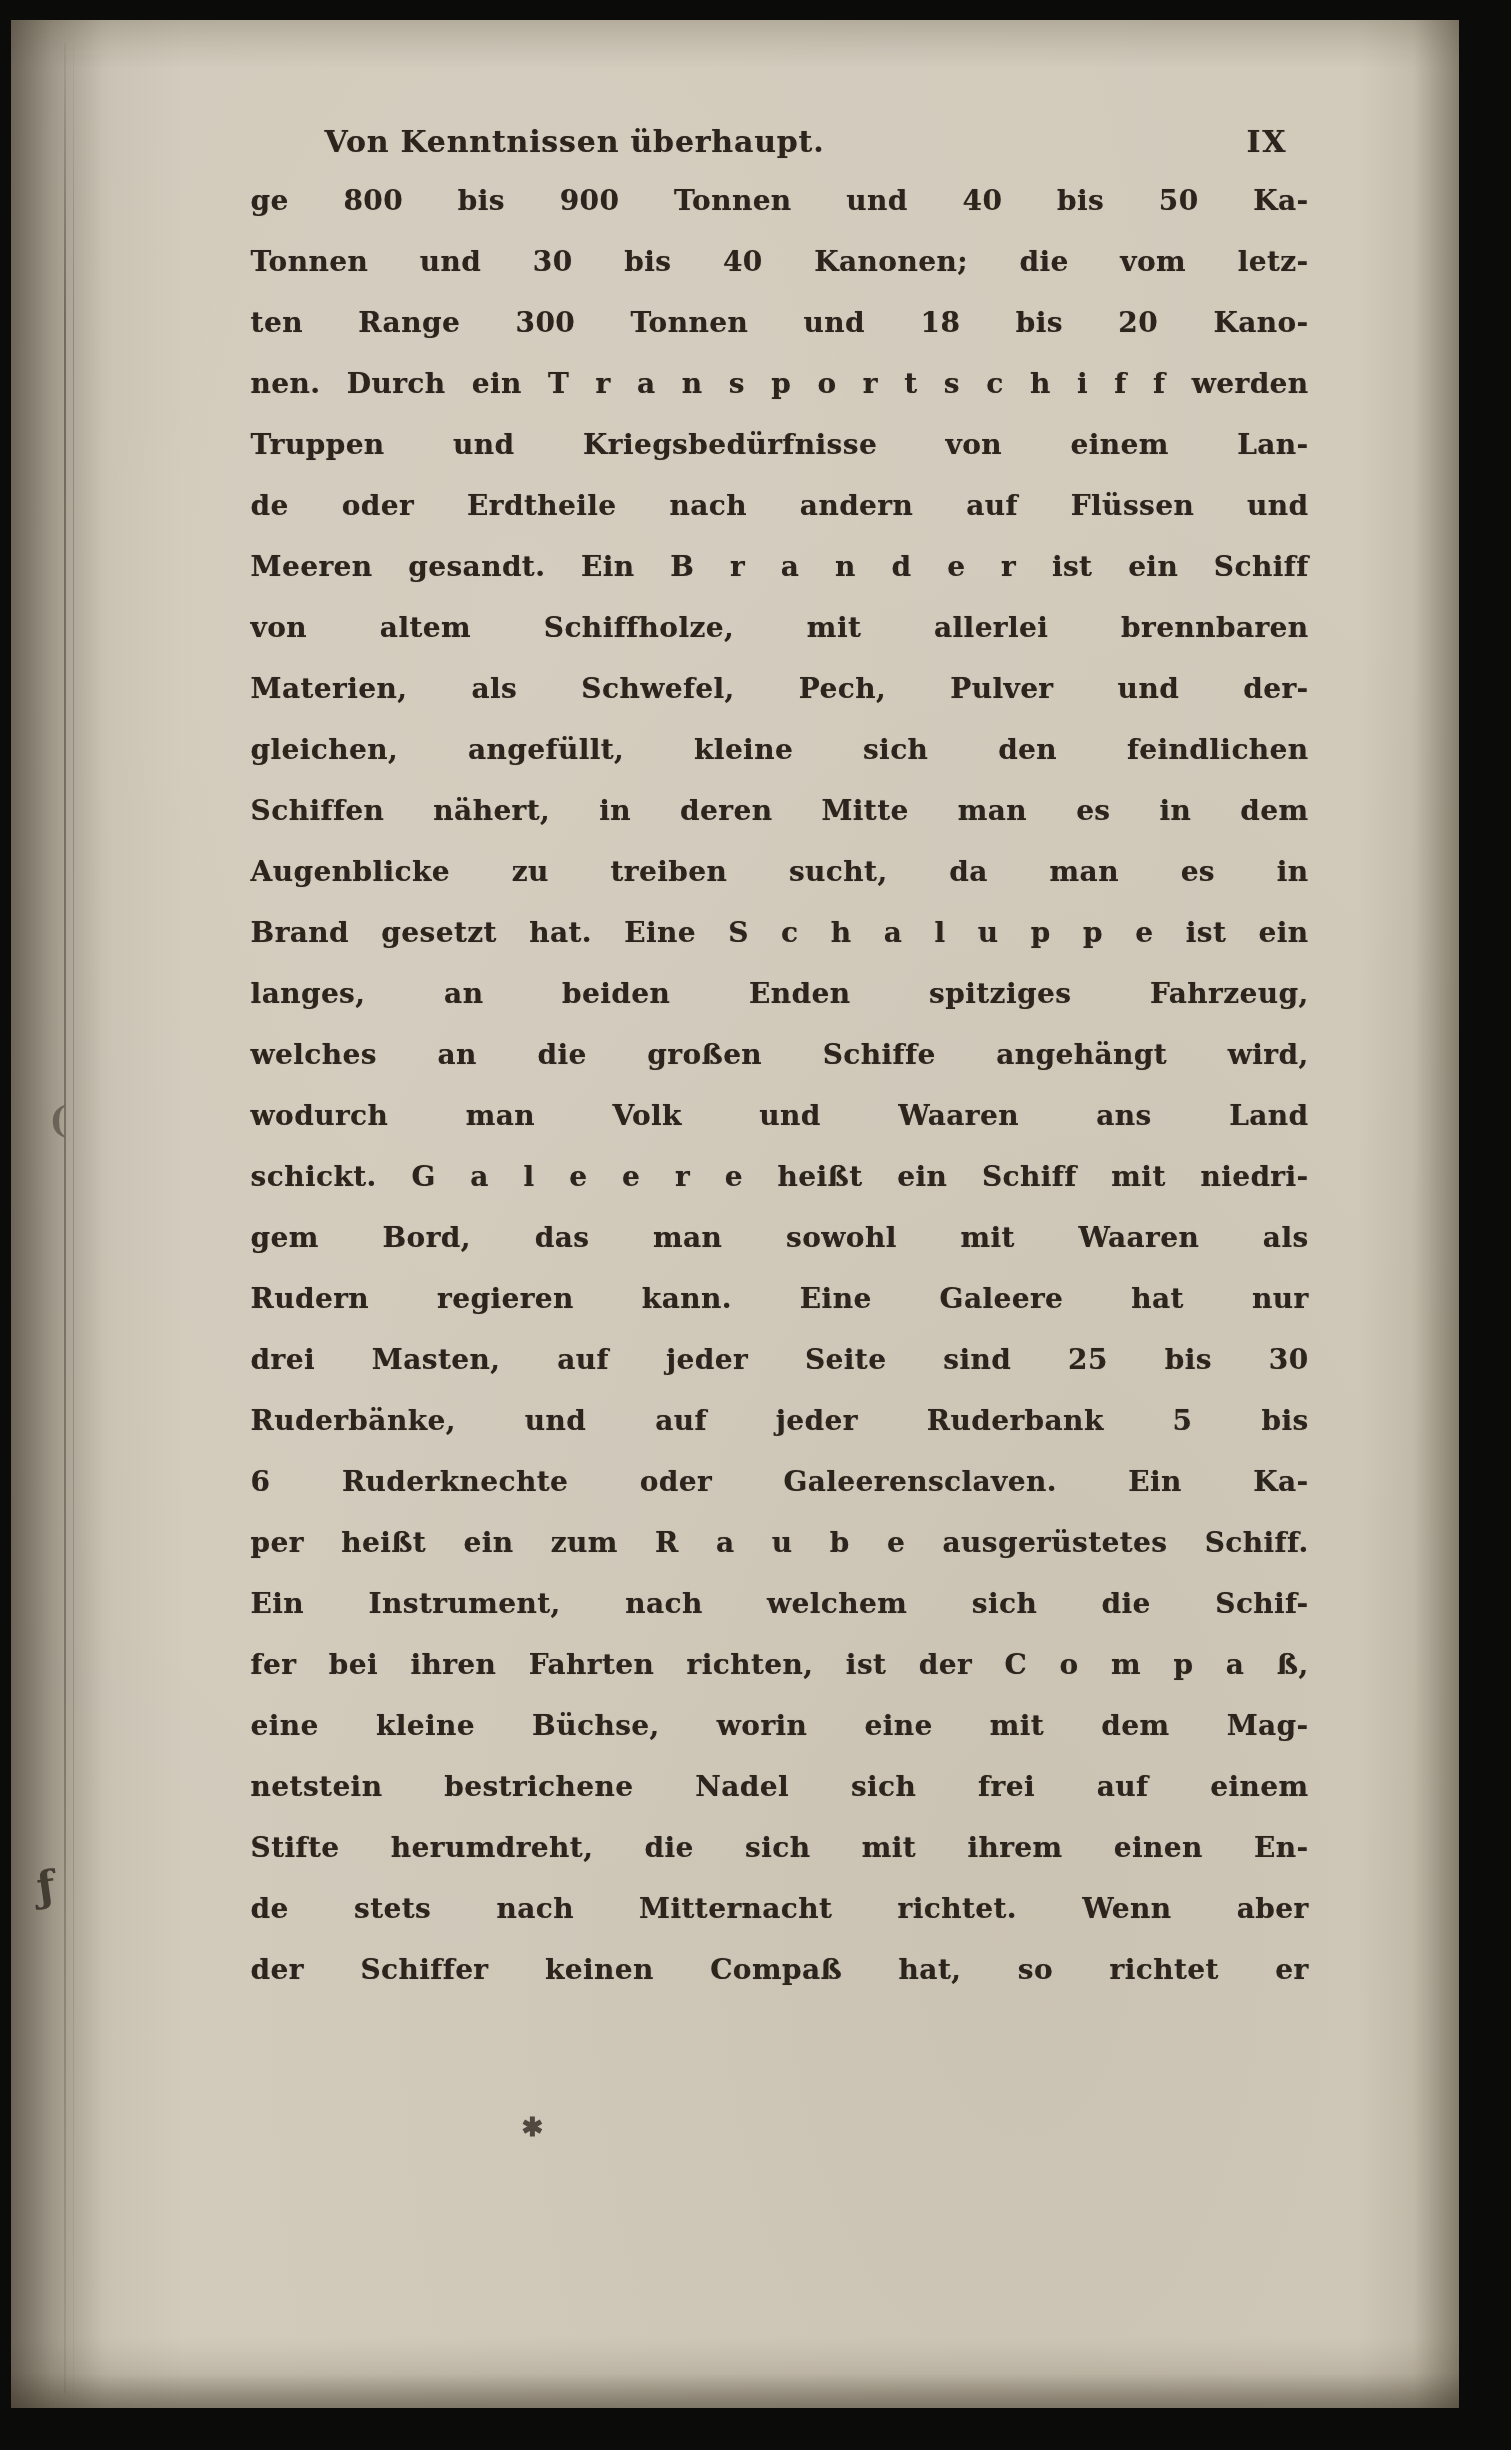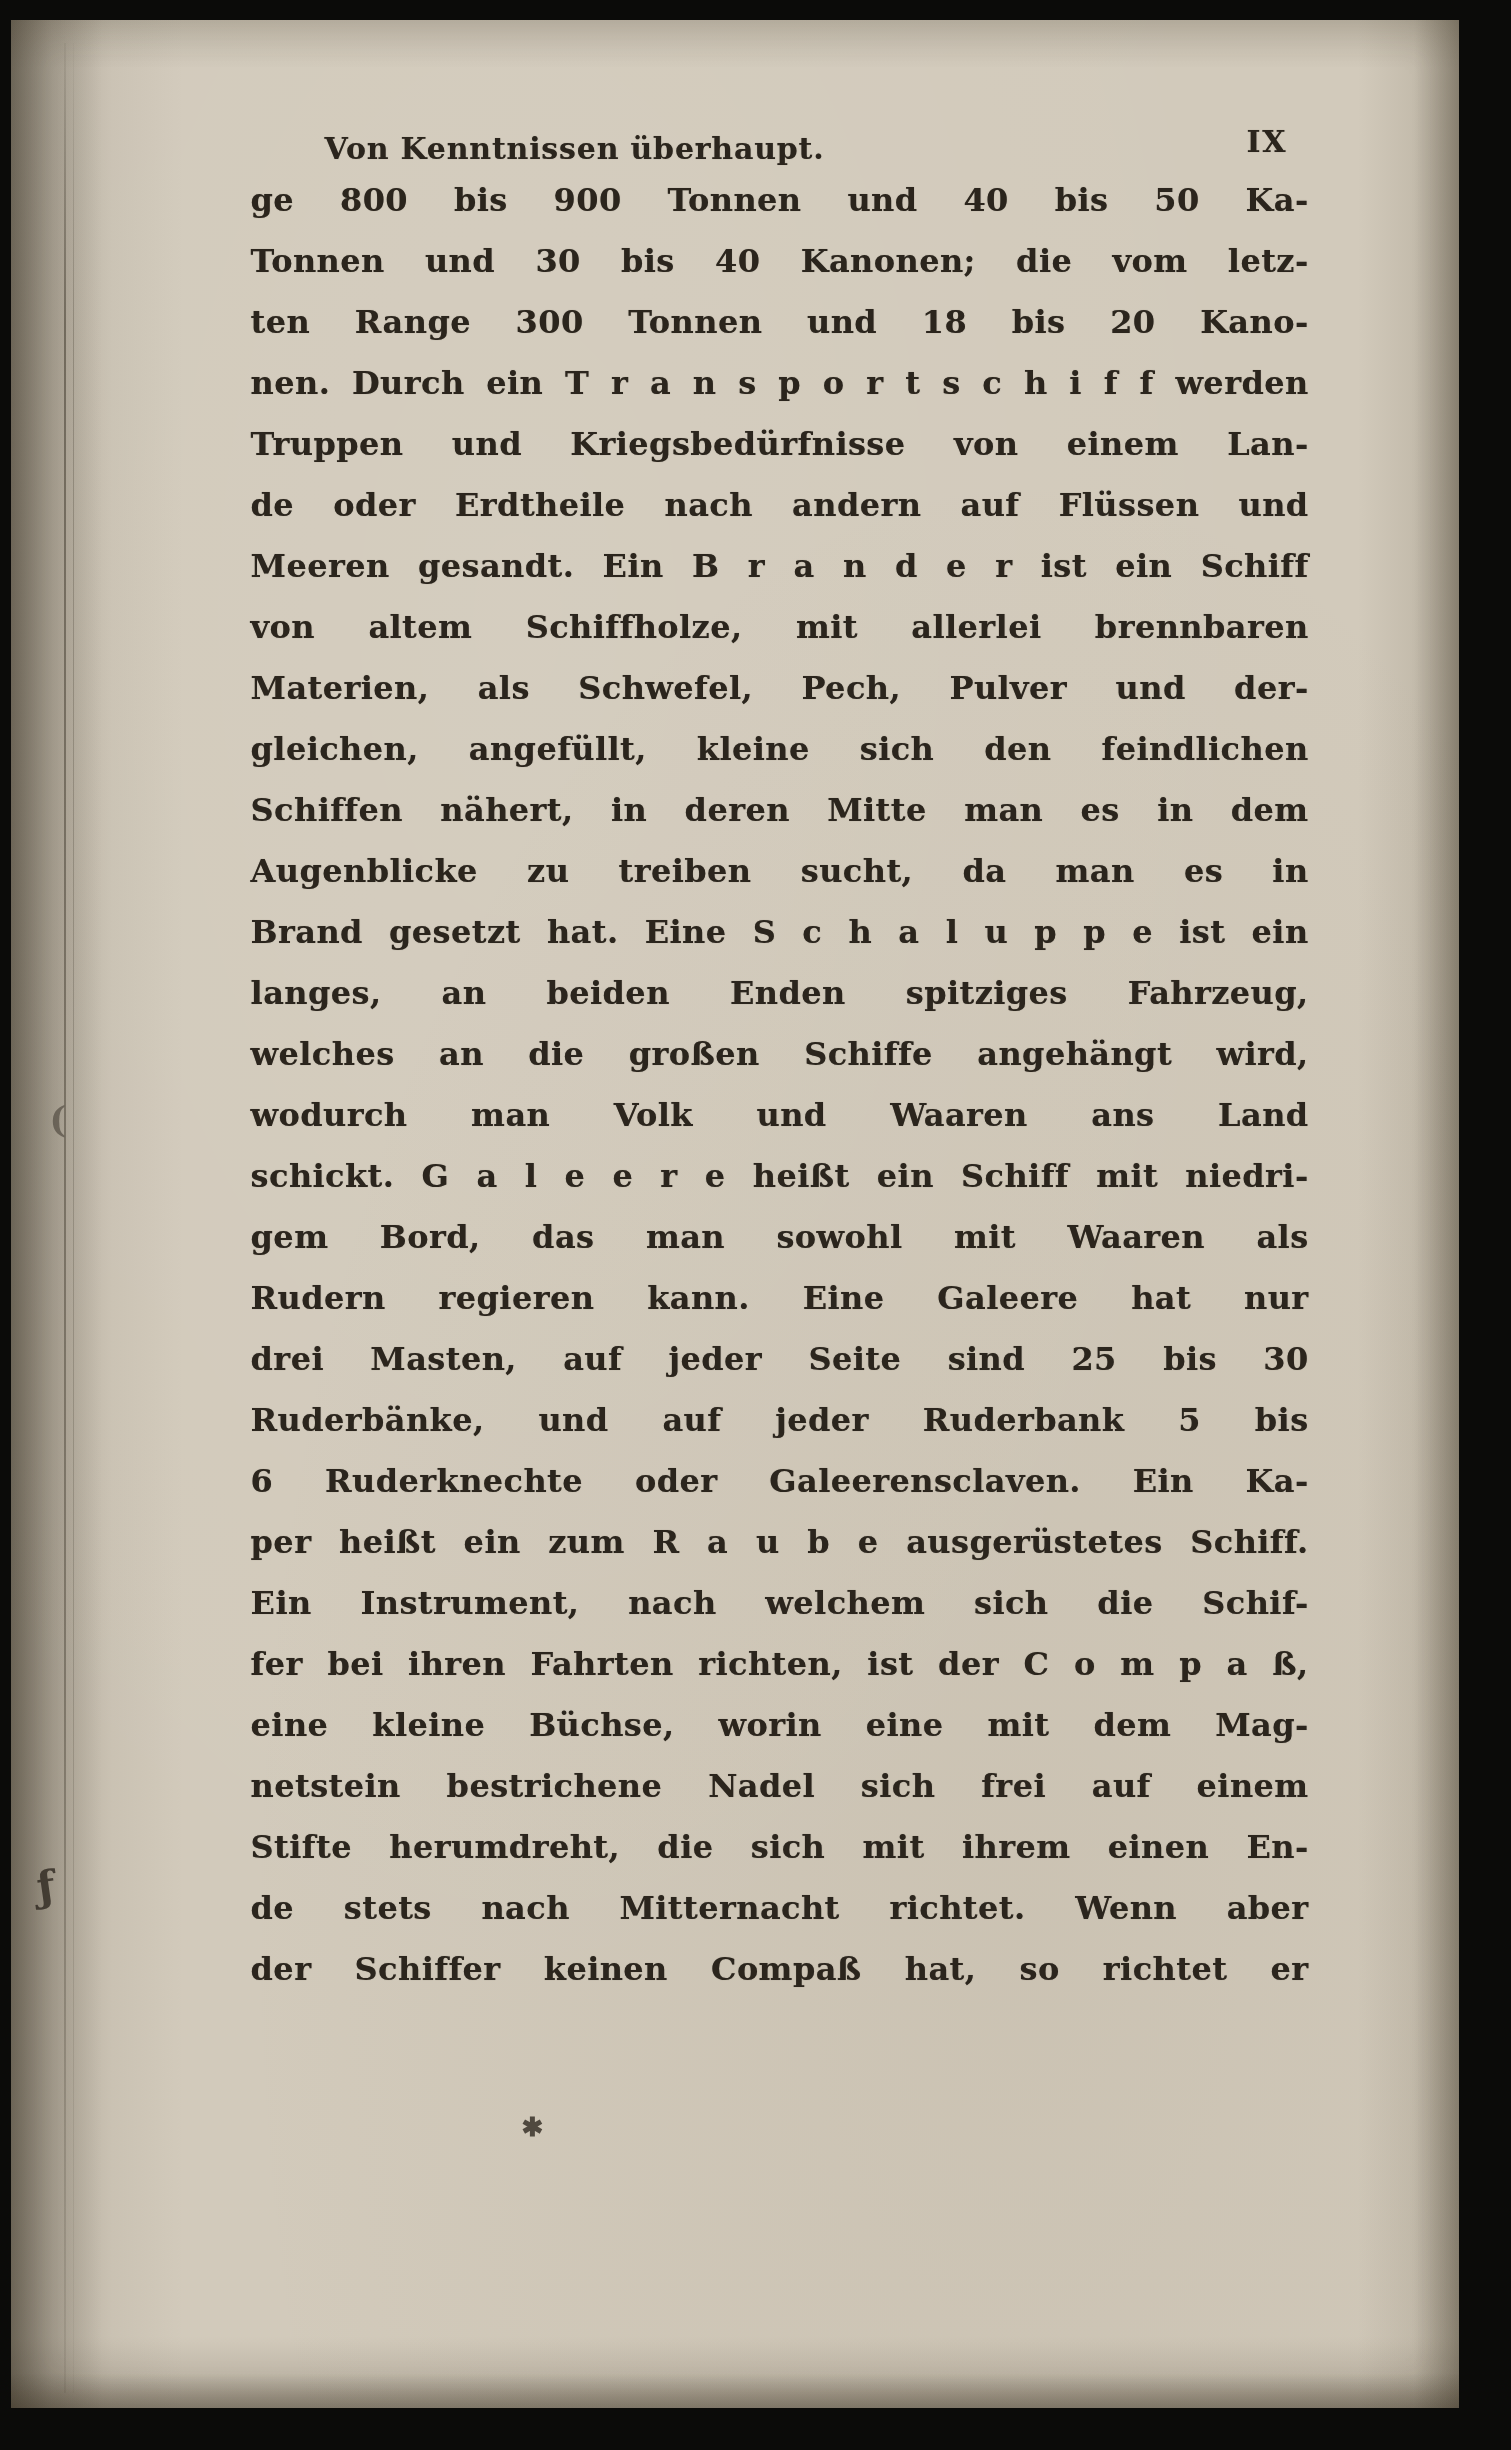--- a/index.html
+++ b/index.html
@@ -33,38 +33,37 @@
   }
   .crease.c1{left:53px;}
   .crease.c2{left:62px;width:1.5px;opacity:.55;}
   .header-title{
     position:absolute;
     left:314px;top:104px;
     font-size:30px;font-weight:bold;
     letter-spacing:0.8px;
     color:#2b251d;
     text-shadow:0 0 0.8px rgba(43,37,29,0.45);
-    margin-top:7px;
   }
   .page-number{
     position:absolute;
     left:1236px;top:104px;
     font-size:30px;font-weight:bold;
     letter-spacing:1.5px;
     color:#2b251d;
     text-shadow:0 0 0.8px rgba(43,37,29,0.45);
   }
   .body-text{
     position:absolute;
     left:240px;top:150px;
     width:1058px;
     color:#2b251d;
   }
   .line{
-    font-size:32px;
+    font-size:28px;
     font-weight:bold;
     line-height:61px;
     height:61px;
     text-align:justify;
     text-align-last:justify;
     letter-spacing:0.4px;
     word-spacing:3px;
     text-shadow:0 0 0.8px rgba(43,37,29,0.45);
     white-space:normal;
     overflow:visible;

